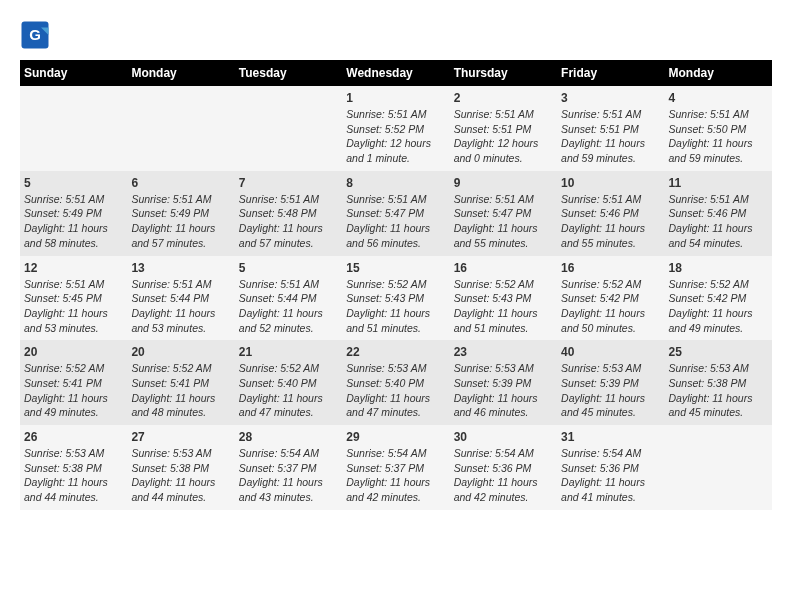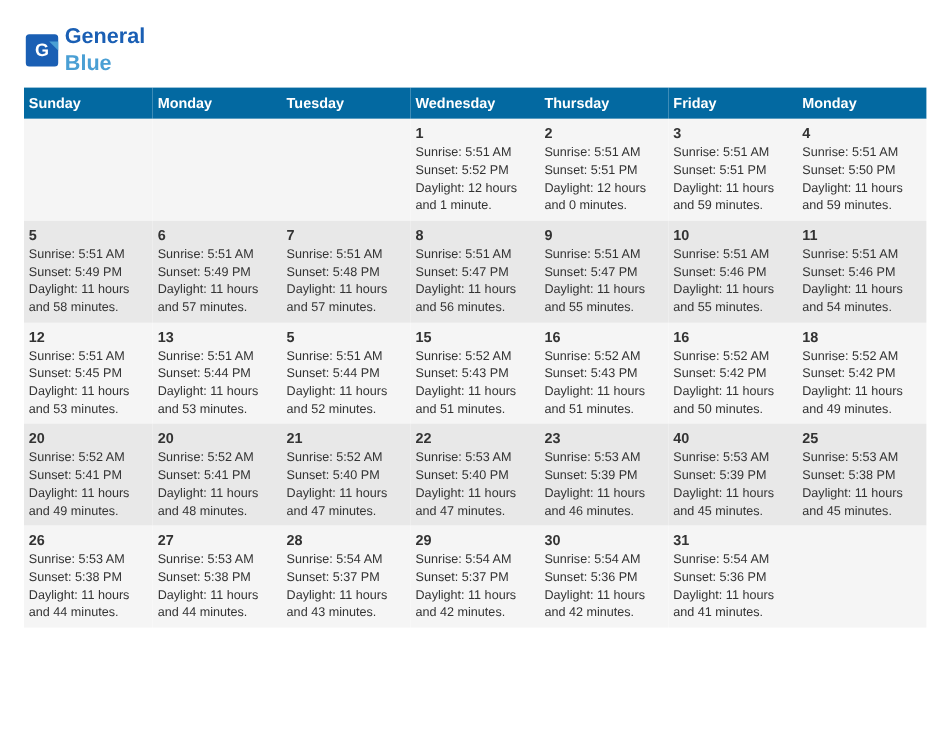--- a/index.html
+++ b/index.html
@@ -45,21 +45,21 @@
     .location-title {
       font-size: 16px;
       color: #555;
     }
     table {
       width: 100%;
       border-collapse: collapse;
       font-size: 11px;
     }
     thead tr {
-      background-color: #0369a1;
+      background-color: #000000;
       color: white;
     }
     thead th {
       padding: 6px 4px;
       text-align: left;
       font-weight: bold;
       font-size: 12px;
     }
     tbody tr {
       vertical-align: top;
@@ -80,38 +80,33 @@
       min-height: 80px;
     }
     .day-number {
       font-weight: bold;
       font-size: 12px;
       display: block;
       margin-bottom: 2px;
     }
     .day-info {
       line-height: 1.4;
+      font-style: italic;
     }
   </style>
 </head>
 <body>
 
 <div class="header">
   <div class="logo">
     <svg class="logo-icon" viewBox="0 0 40 40" xmlns="http://www.w3.org/2000/svg">
       <rect x="2" y="2" width="36" height="36" rx="4" fill="#1a5fb4"></rect>
       <text x="20" y="26" text-anchor="middle" font-size="20" font-weight="bold" fill="white" font-family="Arial">G</text>
       <polygon points="28,10 38,10 38,20" fill="#4a9fd4"></polygon>
     </svg>
-    <div>
-      <div class="logo-text">
-        <span>General</span><br>
-        <span style="color:#4a9fd4">Blue</span>
-      </div>
-    </div>
   </div>
   <div class="title-section">
     <div class="month-title"></div>
     <div class="location-title"></div>
   </div>
 </div>
 
 <table>
   <thead>
     <tr>

